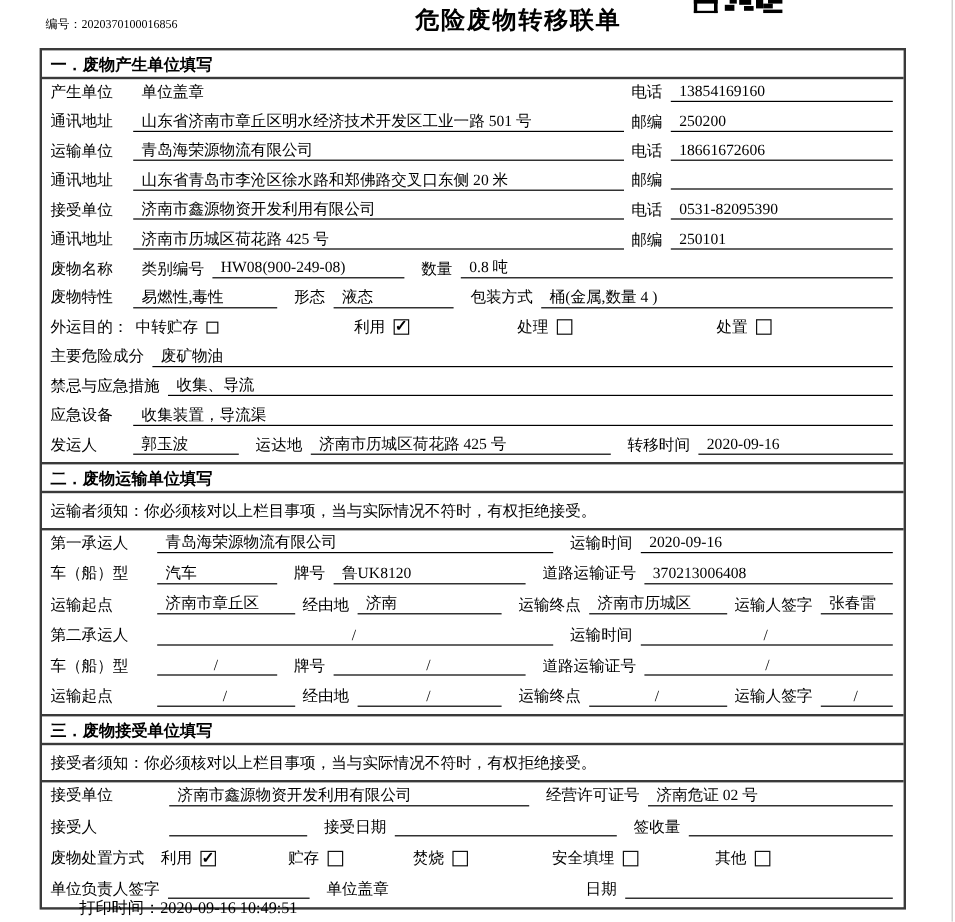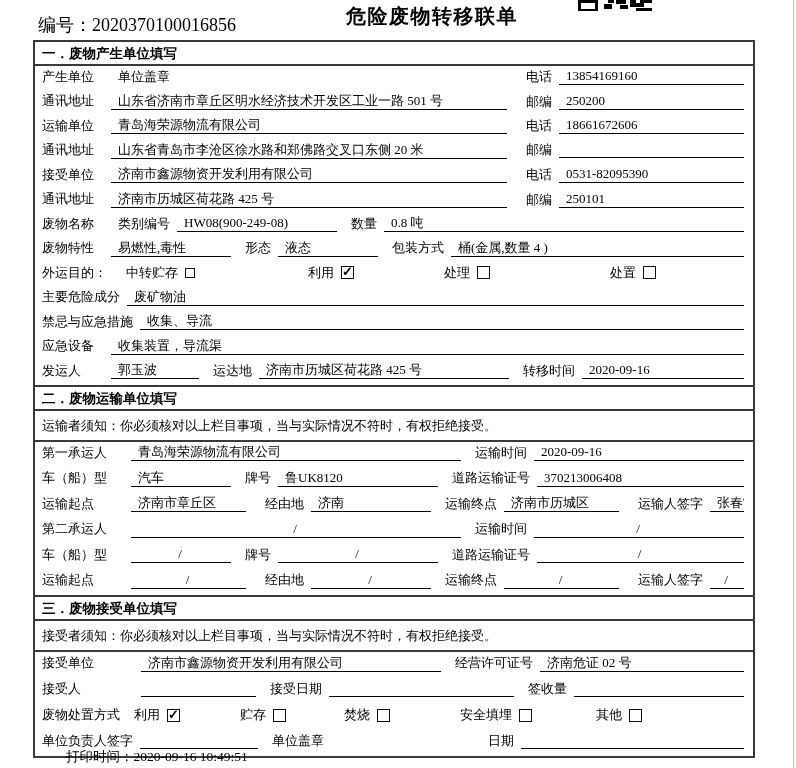--- a/index.html
+++ b/index.html
@@ -5,21 +5,21 @@
   html,body { margin:0; padding:0; }
   body {
     width:796px; height:768px; background:#ffffff; position:relative; overflow:hidden;
     font-family:"Liberation Serif","DejaVu Serif",serif;
     color:#000000; font-size:13px;
   }
   .page-edge { position:absolute; right:2px; top:0; width:1px; height:768px; background:#c6c6c6; }
 
   
   .hdr { position:absolute; left:0; top:0; width:796px; height:40px; }
-  .doc-no { position:absolute; left:38px; top:13px; font-size:18px; white-space:nowrap;text-align:right; }
+  .doc-no { position:absolute; left:38px; top:13px; font-size:10px; white-space:nowrap;text-align:right; }
   .main-title { position:absolute; left:432px; top:3px; transform:translateX(-50%);
                 font-size:20px; font-weight:bold; letter-spacing:1.5px; white-space:nowrap; }
   .qr-frag { position:absolute; left:578px; top:0; width:76px; height:11px; }
 
   
   .form-table { position:absolute; left:33px; top:40px; width:722px;
                 border:2px solid #3a3a3a; background:#fff; box-sizing:border-box; }
   .sec-header { font-weight:bold; font-size:13.5px; padding:3px 0 2px 7px;
                 border-bottom:2px solid #3a3a3a; line-height:17px; }
   .sec-header.mid { border-top:2px solid #3a3a3a; }
@@ -28,21 +28,21 @@
   .row { display:flex; align-items:center; padding:0 9px 3px 7px; box-sizing:border-box; }
   .s1 .row { height:24.5px; }
   .s2 .row { height:25.5px; }
   .s3 .row { height:26px; }
 
   .lbl { white-space:nowrap; line-height:16px; flex:0 0 auto; }
   .fld { border-bottom:1px solid #000; padding:0 4px 0 7px; white-space:nowrap;
          margin-left:7px; line-height:16px; min-height:16px; box-sizing:border-box;
          overflow:hidden; flex:0 0 auto; }
   .grow { flex:1 1 auto; }
-  .ml  { margin-left:19px; }
+  .ml  { margin-left:6px; }
   .ml2 { margin-left:14px; }
   .center { text-align:center; padding-left:2px; }
 
   .w62{width:62px} .w82{width:82px} .w88{width:88px} .w92{width:92px}
   .w100{width:100px} .w115{width:115px} .w118{width:118px}
   .w120{width:120px} .w160{width:160px} .w185{width:185px}
   .w250{width:250px} .w295{width:295px} .w300{width:300px} .w330{width:330px}
   .rgt { width:218px; display:flex; align-items:flex-end; flex:0 0 auto; }
   .rgt .fld { flex:1 1 auto; }
 

